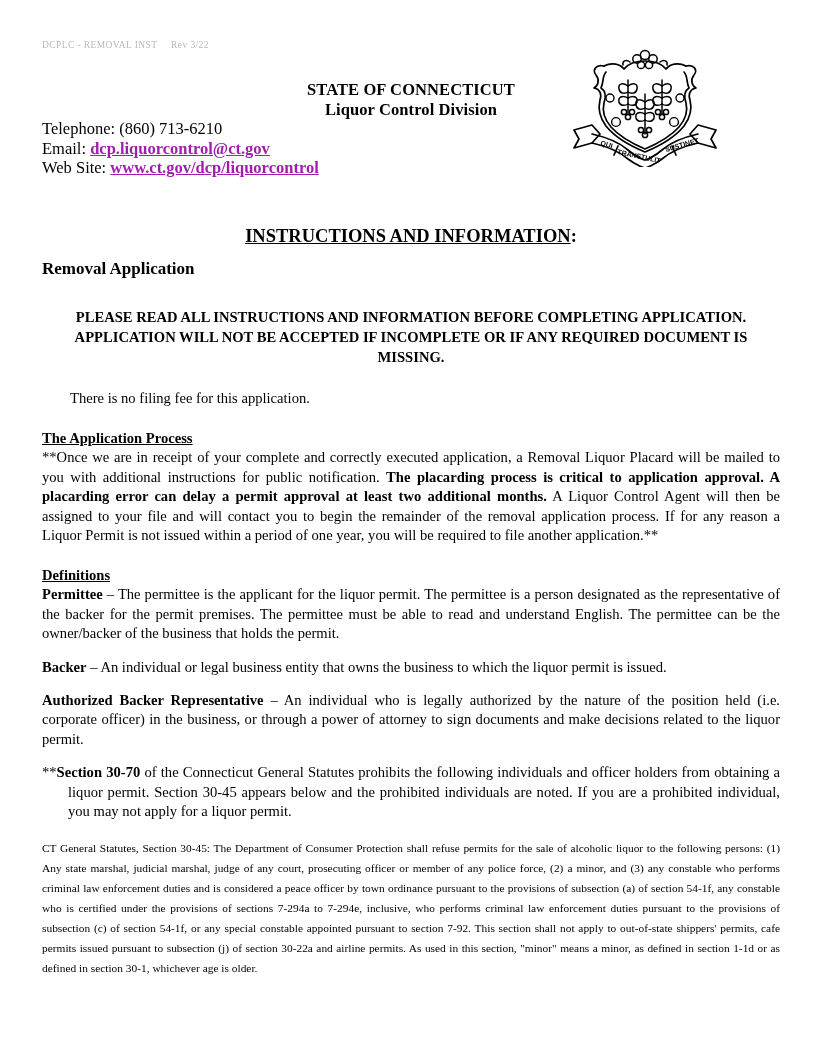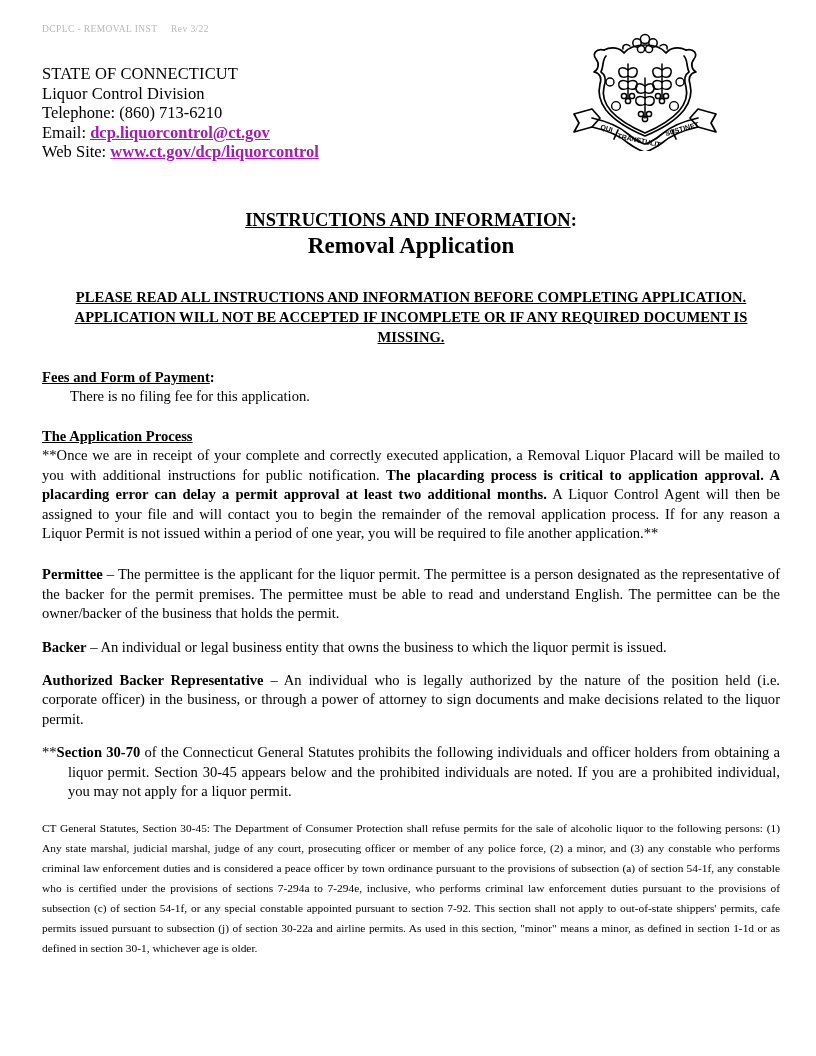--- a/index.html
+++ b/index.html
@@ -14,21 +14,21 @@
     font-family: "Liberation Serif", "DejaVu Serif", serif;
     color: #000000;
     overflow: hidden;
   }
   .page {
     position: absolute;
     left: 0; top: 0;
     width: 816px;
     height: 1056px;
     box-sizing: border-box;
-    padding: 24px 36px 0 42px;
+    padding: 40px 36px 0 42px;
   }
 
   
   .formcode {
     font-size: 9.5px;
     color: #b9b9b9;
     letter-spacing: 0.4px;
     font-family: "Liberation Serif", "DejaVu Serif", serif;
     height: 14px;
     white-space: pre;
@@ -38,22 +38,23 @@
   .headwrap {
     position: relative;
     margin-top: 26px;
     height: 120px;
   }
   .agency {
     font-size: 16.5px;
     line-height: 19.5px;
   }
   .agency .b {
-    font-weight: normal;
+    font-weight: bold;
     letter-spacing: 0.1px;
+    text-align: center;
   }
   .agency .rowlink {
     white-space: nowrap;
   }
   a.doclink, .doclink {
     color: #a21caf;
     text-decoration: underline;
     font-weight: bold;
   }
 
@@ -69,32 +70,30 @@
 
   
   .doc-title {
     text-align: center;
     font-weight: bold;
     font-size: 18.5px;
     margin-top: 26px;
   }
   .doc-title .u { text-decoration: underline; }
   .doc-subtitle {
-    text-align: center;
-    font-weight: bold;
-    font-size: 23px;
-    margin-top: 2px;
+    font-weight: bold;
+    font-size: 17px;
+    margin-top: 12px;
   }
   .notice {
     text-align: center;
     font-weight: bold;
     font-size: 14.6px;
     line-height: 20px;
     margin: 28px 6px 0 6px;
-    text-decoration: underline;
   }
 
   
   .sec {
     margin-top: 22px;
   }
   .sec-head {
     font-weight: bold;
     font-size: 14.6px;
     margin-bottom: 1px;
@@ -228,30 +227,30 @@
       <div class="rowlink"><span>Web Site: </span><a class="doclink" href="#">www.ct.gov/dcp/liquorcontrol</a></div>
     </div>
   </div>
 
   <div class="doc-title"><span class="u">INSTRUCTIONS AND INFORMATION</span><span>:</span></div>
   <div class="doc-subtitle">Removal Application</div>
 
   <div class="notice">PLEASE READ ALL INSTRUCTIONS AND INFORMATION BEFORE COMPLETING APPLICATION.   APPLICATION WILL NOT BE ACCEPTED IF INCOMPLETE OR IF ANY REQUIRED DOCUMENT IS MISSING.</div>
 
   <div class="sec">
-    <div class="sec-head"><span class="u">Fees and Form of Payment</span><span>:</span></div>
     <div class="body-text indent-1">There is no filing fee for this application.</div>
   </div>
 
   <div class="sec">
     <div class="sec-head"><span class="u">The Application Process</span></div>
     <div class="body-text"><span>**Once we are in receipt of your complete and correctly executed application, a Removal Liquor Placard will be mailed to you with additional instructions for public notification.  </span><b>The placarding process is critical to application approval.  A placarding error can delay a permit approval at least two additional months.</b><span>  A Liquor Control Agent will then be assigned to your file and will contact you to begin the remainder of the removal application process.  If for any reason a Liquor Permit is not issued within a period of one year, you will be required to file another application.**</span></div>
   </div>
 
   <div class="sec">
+    <div class="sec-head"><span class="u">Definitions</span></div>
 
     <div class="para tight"><b class="term">Permittee</b><span> – The permittee is the applicant for the liquor permit.  The permittee is a person designated as the representative of the backer for the permit premises. The permittee must be able to read and understand English. The permittee can be the owner/backer of the business that holds the permit.</span></div>
 
     <div class="para"><b class="term">Backer</b><span> – An individual or legal business entity that owns the business to which the liquor permit is issued.</span></div>
 
     <div class="para"><b class="term">Authorized Backer Representative</b><span> – An individual who is legally authorized by the nature of the position held (i.e. corporate officer) in the business, or through a power of attorney to sign documents and make decisions related to the liquor permit.</span></div>
   </div>
 
   <div class="para hang"><span>**</span><b>Section 30-70</b><span> of the Connecticut General Statutes prohibits the following individuals and officer holders from obtaining a liquor permit. Section 30-45 appears below and the prohibited individuals are noted.  If you are a prohibited individual, you may not apply for a liquor permit.</span></div>
 

